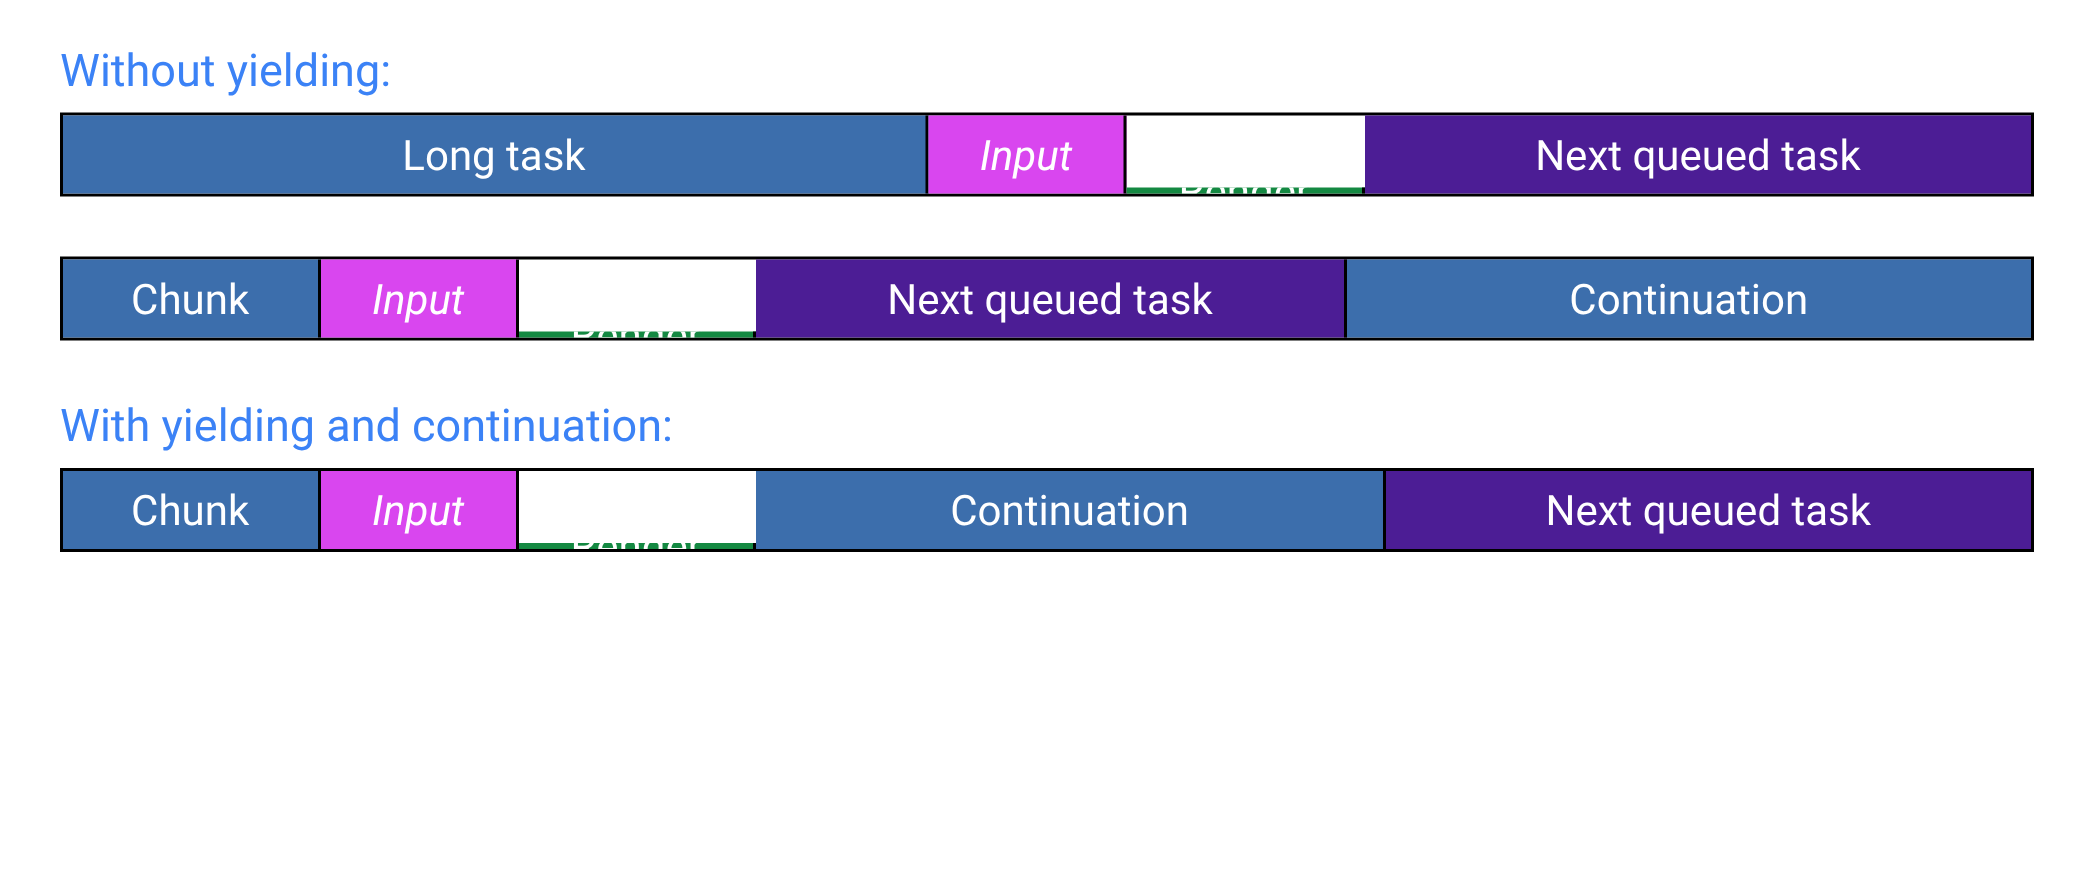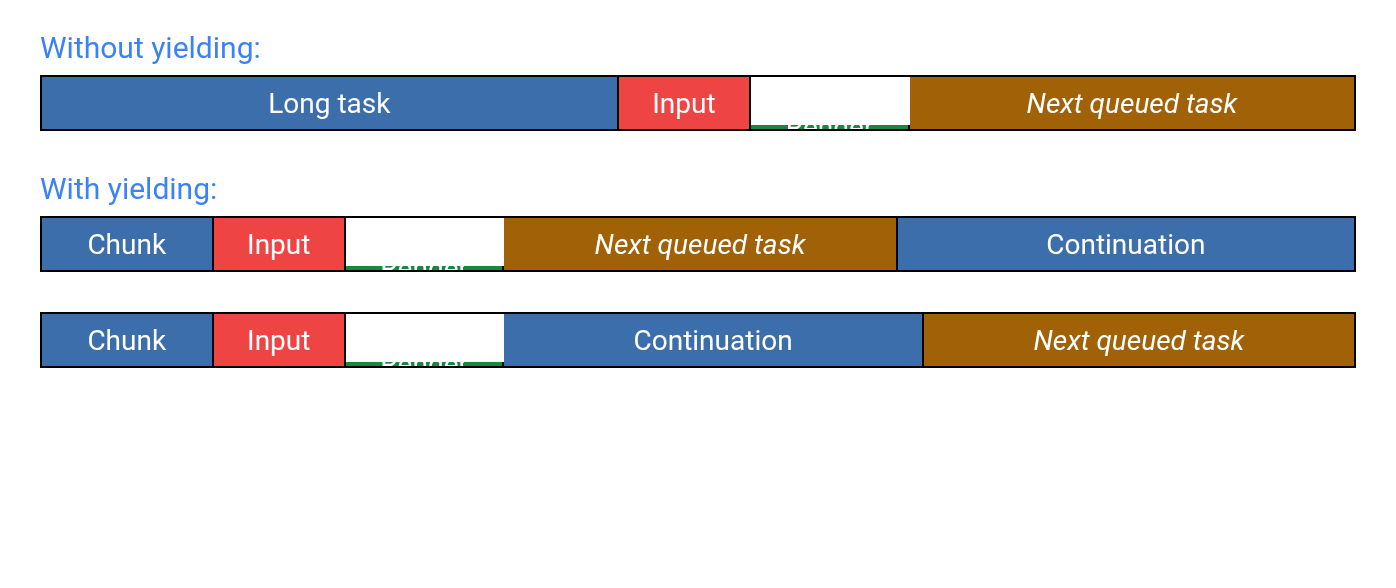--- a/index.html
+++ b/index.html
@@ -33,48 +33,48 @@
     display: flex;
     align-items: center;
     justify-content: center;
     white-space: nowrap;
     overflow: hidden;
   }
   .segment:not(:last-child) {
     border-right: 2px solid #000;
   }
   .blue   { background: #3c6eac; }
-  .red    { background: #ef4444; }
+  .red    { background: #d946ef; font-style: italic; }
   .green  { background: #148942; margin-top: 48px; }
-  .gray   { background: #a16207; font-style: italic; }
+  .gray   { background: #4c1d95; }
 </style>
 </head>
 <body>
 
 <div id="diagram-root">
     <div class="row-group">
       <div class="row-label">Without yielding:</div>
       <div class="bar-row">
         <div class="segment blue" style="flex: 44 1 0px;">Long task</div>
         <div class="segment red" style="flex: 10 1 0px;">Input</div>
         <div class="segment green" style="flex: 12 1 0px;">Render</div>
         <div class="segment gray" style="flex: 34 1 0px;">Next queued task</div>
       </div>
     </div>
     <div class="row-group">
-      <div class="row-label">With yielding:</div>
       <div class="bar-row">
         <div class="segment blue" style="flex: 13 1 0px;">Chunk</div>
         <div class="segment red" style="flex: 10 1 0px;">Input</div>
         <div class="segment green" style="flex: 12 1 0px;">Render</div>
         <div class="segment gray" style="flex: 30 1 0px;">Next queued task</div>
         <div class="segment blue" style="flex: 35 1 0px;">Continuation</div>
       </div>
     </div>
     <div class="row-group">
+      <div class="row-label">With yielding and continuation:</div>
       <div class="bar-row">
         <div class="segment blue" style="flex: 13 1 0px;">Chunk</div>
         <div class="segment red" style="flex: 10 1 0px;">Input</div>
         <div class="segment green" style="flex: 12 1 0px;">Render</div>
         <div class="segment blue" style="flex: 32 1 0px;">Continuation</div>
         <div class="segment gray" style="flex: 33 1 0px;">Next queued task</div>
       </div>
     </div>
   </div>
 

